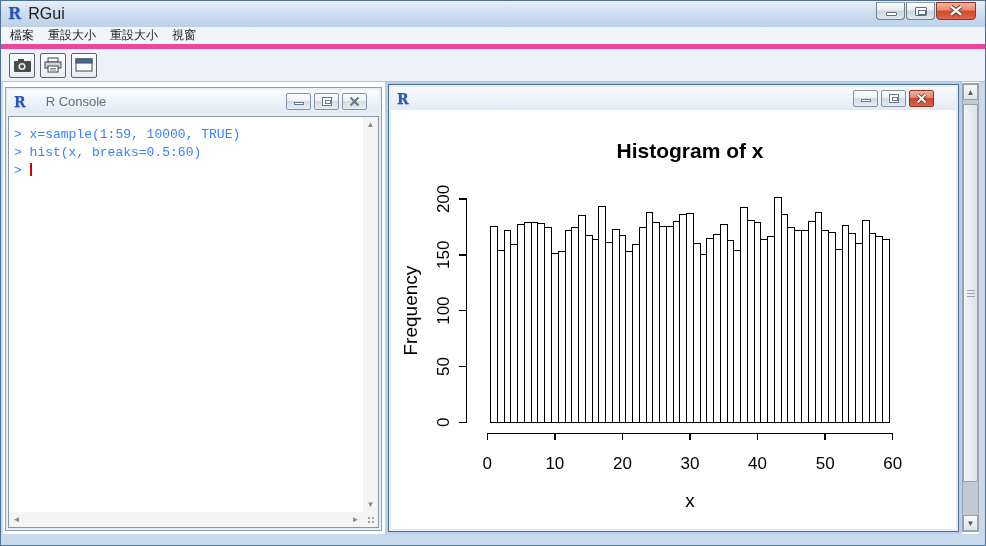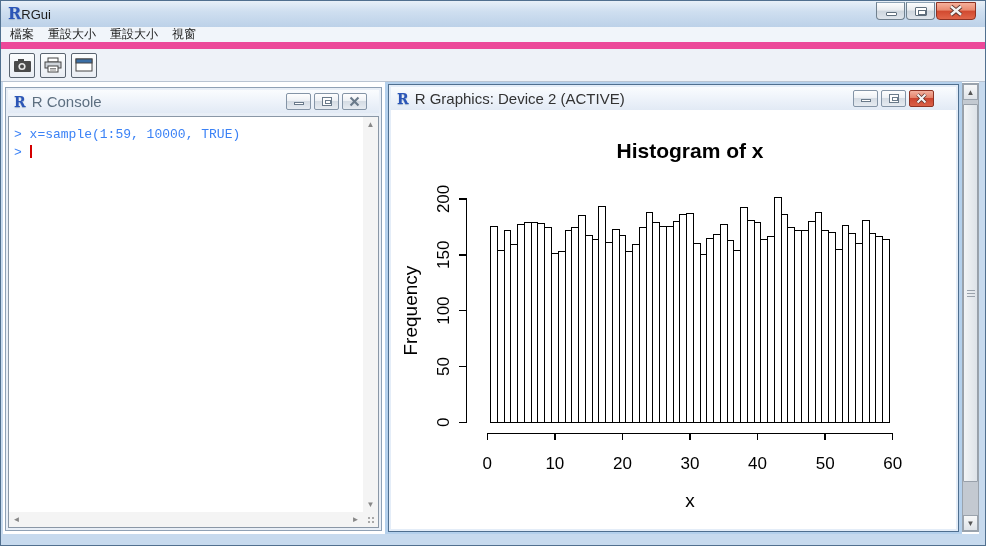--- a/index.html
+++ b/index.html
@@ -3,43 +3,43 @@
 <meta charset="utf-8">
 <style>
   * { margin:0; padding:0; box-sizing:border-box; }
   html,body { width:986px; height:546px; overflow:hidden; font-family:"Liberation Sans",sans-serif; }
   .app { width:986px; height:546px; display:flex; flex-direction:column; background:#c7daee; border:1px solid #51708f; position:relative; }
   
   .titlebar { height:26px; background:linear-gradient(180deg,#e8f0f8 0%,#cfdff0 40%,#bcd1e8 100%); display:flex; align-items:center; padding-left:7px; position:relative; }
   .r-logo { font-family:"DejaVu Serif",serif; font-weight:bold; color:#2b55b7; text-shadow:0 1px 1px #9fb4cc; }
   .r-logo.big { font-size:16px; line-height:16px; }
   .r-logo.small { font-size:14px; line-height:14px; }
-  .titlebar .title { font-size:13px; color:#1c1c1c; }
+  .titlebar .title { font-size:16px; color:#1c1c1c; margin-left:7px; }
   .cap-buttons { position:absolute; right:9px; top:1px; display:flex; }
   .cap-btn { height:18px; border:1px solid #70818f; border-top:1px solid #8fa3b5; border-radius:0 0 4px 4px; background:linear-gradient(180deg,#fdfdfe 0%,#e8ebef 45%,#ced6de 50%,#dfe5ec 100%); margin-left:1px; position:relative; }
   .cap-btn.min { width:29px; }
   .cap-btn.max { width:29px; }
   .cap-btn.close { width:40px; background:linear-gradient(180deg,#f6b09b 0%,#e98a70 45%,#d1492f 50%,#e1664a 100%); border-color:#8e3223; }
   .glyph-min { position:absolute; left:9px; top:9px; width:11px; height:4px; background:#fff; border:1px solid #5f6e7c; border-radius:1px; }
   .glyph-max { position:absolute; left:8px; top:4px; width:12px; height:9px; background:#fff; border:1px solid #5f6e7c; border-radius:1px; }
   .glyph-max::after { content:""; position:absolute; left:2px; top:2px; width:6px; height:3px; border:1px solid #5f6e7c; }
   .glyph-x { position:absolute; left:0; top:0; width:100%; height:100%; }
   
-  .menubar { height:22px; background:#f1f5fa; display:flex; align-items:center; padding-left:2px; font-size:12px; color:#1a1a1a; border-bottom:7px solid #ec4899; }
+  .menubar { height:22px; background:#f1f5fa; display:flex; align-items:center; padding-left:2px; font-size:12px; color:#1a1a1a; border-bottom:5px solid #ec4899; }
   .menu-item { padding:2px 7px; }
   
   .toolbar { height:33px; background:#eef2f8; border-bottom:1px solid #b9c4d2; display:flex; align-items:center; padding-left:8px; gap:5px; }
   .tool-btn { width:26px; height:25px; background:linear-gradient(180deg,#fcfdfe,#e9edf3); border:1px solid #5a6470; border-radius:2px; display:flex; align-items:center; justify-content:center; }
   
   .mdi { position:relative; flex:1; margin:0 6px 0 2px; background:#ffffff; overflow:hidden; }
   
   .child { position:absolute; border:1px solid #8fa1b5; background:#e9eff7; padding:2px; }
   .child.active { border:1px solid #4f6f8f; box-shadow:0 0 0 3px #b4d0ec; background:#e4edf8; }
   .child-title { height:23px; display:flex; align-items:center; padding-left:6px; position:relative; background:linear-gradient(180deg,#fafcfe 0%,#eef3fa 50%,#e2eaf5 100%); }
-  .child-title .ct-text { font-size:15px; margin-left:6px; }
+  .child-title .ct-text { font-size:13px; margin-left:20px; }
   .console .ct-text { color:#5d6f80; }
   .active .ct-text { color:#333; }
   .child-buttons { position:absolute; top:3px; display:flex; gap:3px; }
   .console .child-buttons { right:12px; }
   .graphics .child-buttons { right:22px; }
   .cb { width:25px; height:17px; border:1px solid #8494a6; border-radius:2px; background:linear-gradient(180deg,#fefefe 0%,#eef1f5 45%,#d5dce4 50%,#e6ebf1 100%); position:relative; }
   .cb.red { background:linear-gradient(180deg,#f3b09e 0%,#e5836b 45%,#cc4530 50%,#da6148 100%); border-color:#8e3223; }
   .cb .g-min { position:absolute; left:7px; top:8px; width:10px; height:3px; background:#fdfdfd; border:1px solid #6a7a8a; }
   .cb .g-max { position:absolute; left:7px; top:3px; width:10px; height:9px; background:#fdfdfd; border:1px solid #6a7a8a; }
   .cb .g-max::after { content:""; position:absolute; left:2px; top:2px; width:4px; height:2px; border:1px solid #6a7a8a; }
@@ -135,39 +135,38 @@
               <div class="g-max"></div>
             </div>
           <div class="cb">
             <svg class="glyph-x" viewBox="0 0 25 17">
                 <path d="M8 4 L17 13 M17 4 L8 13" stroke="#6a7a8a" stroke-width="2.4" fill="none"></path>
               </svg>
           </div>
         </div>
       </div>
       <div class="console-body">
-        <div class="console-text" id="console-text"><div>&gt; x=sample(1:59, 10000, TRUE)</div><div>&gt; <span class="cursor"></span></div></div>
+        <div class="console-text" id="console-text"><div>&gt; x=sample(1:59, 10000, TRUE)</div><div>&gt; hist(x, breaks=0.5:60)</div><div>&gt; <span class="cursor"></span></div></div>
         <div class="sb-v">
           <div class="sb-arrow" style="top:0;">▲</div>
           <div class="sb-arrow" style="bottom:0;">▼</div>
         </div>
         <div class="sb-h">
           <div class="sb-arrow" style="left:0;">◄</div>
           <div class="sb-arrow" style="right:0;">►</div>
         </div>
         <div class="sb-corner">
             <div class="grip"></div>
           </div>
       </div>
     </div>
 
     <div class="child graphics active">
       <div class="child-title">
         <span class="r-logo small">R</span>
-        <span class="ct-text">R Graphics: Device 2 (ACTIVE)</span>
         <div class="child-buttons">
           <div class="cb">
               <div class="g-min"></div>
             </div>
           <div class="cb">
               <div class="g-max"></div>
             </div>
           <div class="cb red">
             <svg class="glyph-x" viewBox="0 0 25 17">
                 <path d="M8 4 L17 13 M17 4 L8 13" stroke="#5a3028" stroke-width="4" fill="none"></path>

